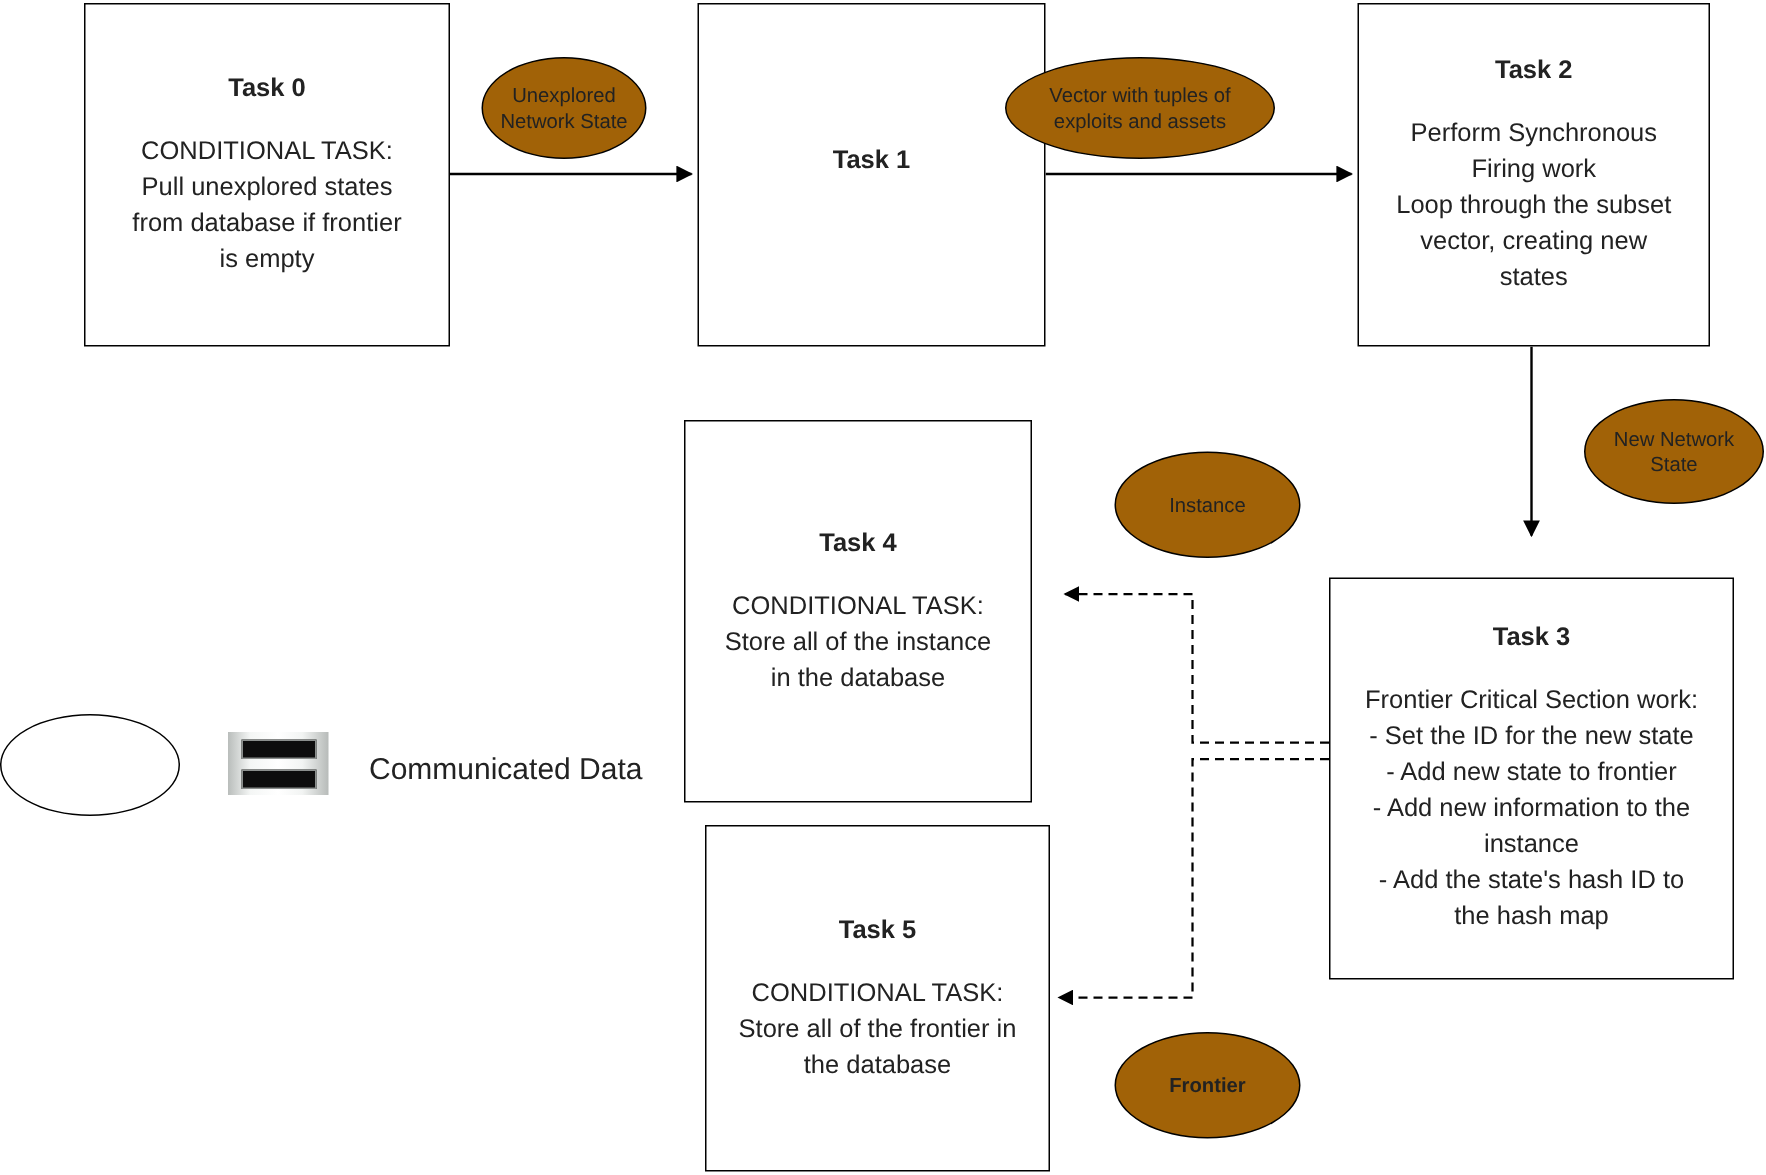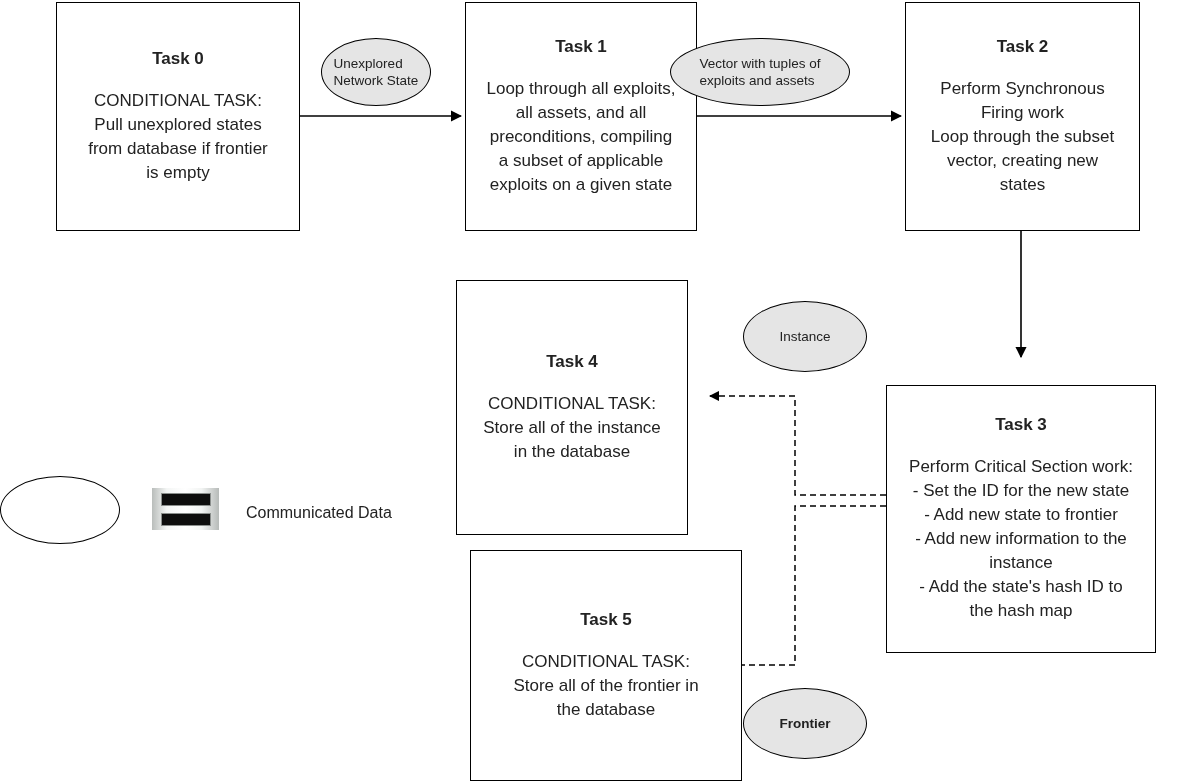--- a/index.html
+++ b/index.html
@@ -42,25 +42,26 @@
   .node .body {
     font-size: 17px;
     line-height: 24px;
     white-space: pre-line;
     padding: 0 6px;
   }
   .ellipse {
     position: absolute;
     border: 1.4px solid #000000;
     border-radius: 50%;
-    background: #e5e5e5;
+    background: #a16207;
     box-sizing: border-box;
     display: flex;
     align-items: center;
     justify-content: center;
+    text-align: center;
     font-size: 13.5px;
     line-height: 17px;
     color: #222222;
     white-space: pre-line;
   }
   .legend-ellipse {
     position: absolute;
     border: 1.4px solid #000000;
     border-radius: 50%;
     background: #ffffff;
@@ -78,21 +79,21 @@
   }
   .legend-icon .bar {
     width: 48px;
     height: 11px;
     background: #0d0d0d;
     border: 1px solid #8b8f8d;
     box-sizing: content-box;
   }
   .legend-label {
     position: absolute;
-    font-size: 16px;
+    font-size: 20px;
     line-height: 20px;
     color: #222222;
     white-space: nowrap;
   }
 </style>
 </head>
 <body>
 
 <div id="canvas">
 
@@ -120,67 +121,64 @@
   <div class="node" style="left:56px; top:2px; width:244px; height:229px;">
     <div class="title">Task 0</div>
     <div class="body">CONDITIONAL TASK:
 Pull unexplored states
 from database if frontier
 is empty</div>
   </div>
 
   <div class="node" style="left:465px; top:2px; width:232px; height:229px;">
     <div class="title">Task 1</div>
-    <div class="body">Loop through all exploits,
-all assets, and all
-preconditions, compiling
-a subset of applicable
-exploits on a given state</div>
   </div>
 
   <div class="node" style="left:905px; top:2px; width:235px; height:229px;">
     <div class="title">Task 2</div>
     <div class="body">Perform Synchronous
 Firing work
 Loop through the subset
 vector, creating new
 states</div>
   </div>
 
   <div class="node" style="left:886px; top:361px; width:270px; height:268px;margin-top:24px;">
     <div class="title">Task 3</div>
-    <div class="body">Perform Critical Section work:
+    <div class="body">Frontier Critical Section work:
 - Set the ID for the new state
 - Add new state to frontier
 - Add new information to the
 instance
 - Add the state's hash ID to
 the hash map</div>
   </div>
 
   <div class="node" style="left:456px; top:280px; width:232px; height:255px;">
     <div class="title">Task 4</div>
     <div class="body">CONDITIONAL TASK:
 Store all of the instance
 in the database</div>
   </div>
 
-  <div class="node" style="left:470px; top:550px; width:272px; height:231px;">
+  <div class="node" style="left:470px; top:550px; width:230px; height:231px;">
     <div class="title">Task 5</div>
     <div class="body">CONDITIONAL TASK:
 Store all of the frontier in
 the database</div>
   </div>
 
   <div class="ellipse" style="left:321px; top:38px; width:110px; height:68px;">Unexplored
 Network State</div>
 
   <div class="ellipse" style="left:670px; top:38px; width:180px; height:68px;">Vector with tuples of
 exploits and assets</div>
 
+  <div class="ellipse" style="left:1056px; top:266px; width:120px; height:70px;">New Network
+State</div>
 
   <div class="ellipse" style="left:743px; top:301px; width:124px; height:71px;">Instance</div>
 
   <div class="ellipse" style="left:743px; top:688px; width:124px; height:71px;font-weight:bold;">Frontier</div>
 
   <div class="legend-ellipse" style="left:0px; top:476px; width:120px; height:68px;"></div>
 
   <div class="legend-icon" style="left:152px; top:488px; width:67px; height:42px;">
     <div class="bar"></div>
     <div class="bar"></div>

